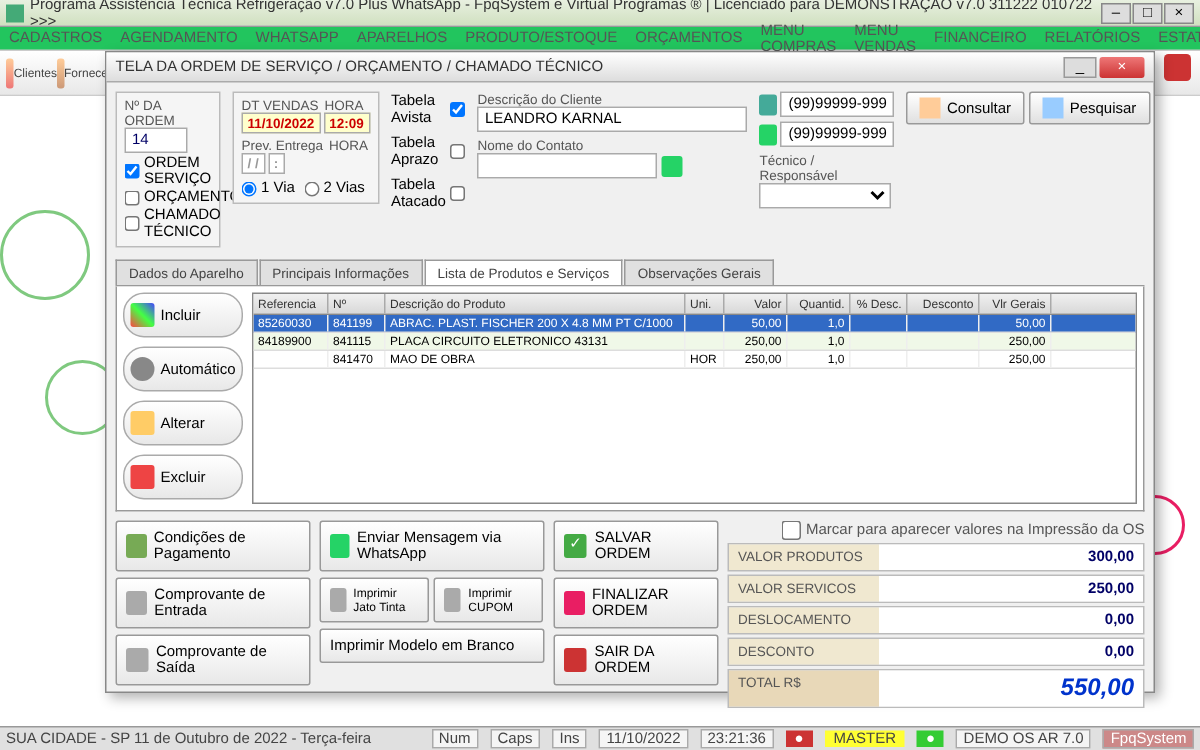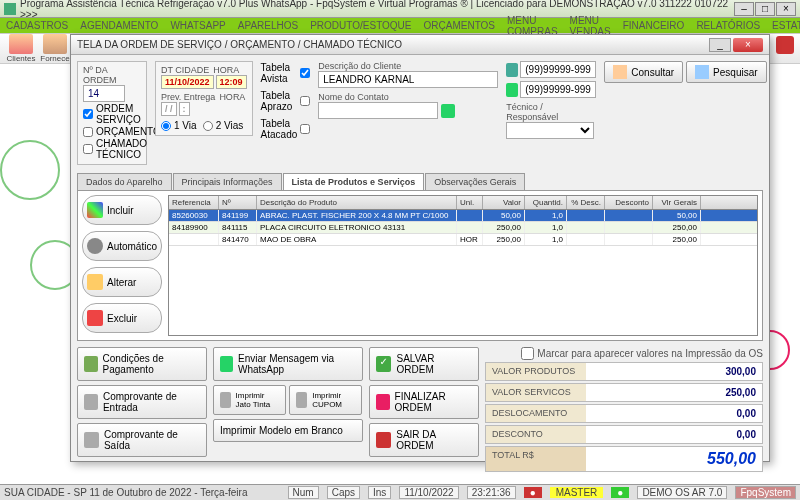--- a/index.html
+++ b/index.html
@@ -6,26 +6,26 @@
 body{background:#fff;width:800px;height:500px;overflow:hidden;position:relative}
 .bg-deco{position:absolute;width:100%;height:100%;z-index:0}
 .circle1{position:absolute;width:60px;height:60px;border:2px solid #7fc97f;border-radius:50%;left:0;top:140px}
 .circle2{position:absolute;width:50px;height:50px;border:2px solid #7fc97f;border-radius:50%;left:30px;top:240px}
 .circle3{position:absolute;width:40px;height:40px;border:2px solid #e91e63;border-radius:50%;right:10px;top:330px}
 .titlebar{background:linear-gradient(#e8f0e0,#d0e0c0);height:18px;display:flex;align-items:center;padding:0 4px;border-bottom:1px solid #999;position:relative;z-index:2}
 .titlebar-icon{width:12px;height:12px;background:#4a7;margin-right:4px}
 .titlebar-text{color:#333;flex:1}
 .titlebar-btns{display:flex;gap:1px}
 .titlebar-btns span{width:20px;height:14px;background:#ddd;border:1px solid #888;text-align:center;line-height:12px}
-.menubar{background:#84cc16;height:16px;display:flex;align-items:center;padding:0 6px;gap:12px;border-bottom:1px solid #ccc;position:relative;z-index:2}
+.menubar{background:#22c55e;height:16px;display:flex;align-items:center;padding:0 6px;gap:12px;border-bottom:1px solid #ccc;position:relative;z-index:2}
 .menubar span{color:#555;cursor:pointer}
 .toolbar{background:linear-gradient(#fff,#e8e8e8);height:30px;display:flex;align-items:center;padding:0 4px;border-bottom:1px solid #ccc;position:relative;z-index:2}
 .tb-icon{width:20px;height:20px;border-radius:2px}
 .tb-label{font-size:8px;color:#444;text-align:center}
-.tb-item{display:flex;flex-direction:column;align-items:center;width:34px}
+.tb-item{display:flex;align-items:center;width:34px}
 .tb-item .tb-icon{width:24px;height:20px}
 .tb-dots{display:flex;gap:3px;margin-left:10px}
 .dot{width:14px;height:14px;border-radius:50%}
 .window{position:absolute;left:70px;top:34px;width:700px;height:428px;background:#f0f0f0;border:1px solid #888;box-shadow:3px 3px 8px rgba(0,0,0,0.3);z-index:10}
 .win-title{background:linear-gradient(#fff,#ddd);height:20px;display:flex;align-items:center;padding:0 6px;border-bottom:1px solid #aaa}
 .win-title-text{flex:1;color:#333;font-size:10px}
 .win-close{width:30px;height:14px;background:linear-gradient(#e77,#c33);color:#fff;text-align:center;border-radius:2px;line-height:13px}
 .win-min{width:22px;height:14px;background:#ddd;border:1px solid #999;text-align:center;margin-right:2px}
 .win-body{padding:6px;height:calc(100% - 20px);display:flex;flex-direction:column}
 .top-row{display:flex;gap:8px;align-items:flex-start;margin-bottom:4px}
@@ -36,21 +36,21 @@
 .chk{display:flex;align-items:center;gap:3px;margin:1px 0}
 .chk input{width:10px;height:10px}
 .radio-row{display:flex;gap:6px;align-items:center}
 .btn{background:linear-gradient(#fff,#e0e0e0);border:1px solid #999;padding:3px 8px;display:flex;align-items:center;gap:4px;cursor:pointer;border-radius:2px;font-size:9px}
 .btn-icon{width:14px;height:14px}
 .input-wide{background:#fff;border:1px solid #aaa;padding:2px 4px;width:180px}
 .input-med{background:#fff;border:1px solid #aaa;padding:2px 4px;width:76px}
 .phone-icon{width:14px;height:14px;background:#4a9;border-radius:2px}
 .tabs{display:flex;border-bottom:1px solid #999;margin-top:4px}
 .tab{padding:3px 8px;background:#e0e0e0;border:1px solid #999;border-bottom:none;margin-right:1px;font-size:9px;color:#444}
-.tab.active{background:#fff;font-weight:bold}
+.tab.active{background:#fff;font-weight:normal}
 .tab-content{background:#fff;border:1px solid #999;border-top:none;flex:1;display:flex;padding:4px;gap:6px;min-height:150px}
 .side-btns{display:flex;flex-direction:column;gap:6px;width:80px}
 .side-btn{background:linear-gradient(#fff,#e8e8e8);border:1px solid #aaa;padding:6px 4px;display:flex;align-items:center;gap:4px;font-size:9px;border-radius:14px}
 .side-btn .ico{width:16px;height:16px;border-radius:2px}
 .grid-area{flex:1;display:flex;flex-direction:column}
 .grid{border:1px solid #888;flex:1;background:#fff;overflow:hidden}
 .grid-head{display:flex;background:linear-gradient(#f0f0f0,#d8d8d8);border-bottom:1px solid #888}
 .gh{padding:2px 3px;border-right:1px solid #aaa;font-size:8px;color:#333}
 .grid-row{display:flex;border-bottom:1px solid #ddd}
 .grid-row.sel{background:#316ac5;color:#fff}
@@ -162,21 +162,21 @@
             <input type="checkbox" style="">
             <span>ORÇAMENTO</span>
           </div>
         <div class="chk">
             <input type="checkbox" style="">
             <span>CHAMADO TÉCNICO</span>
           </div>
       </div>
       <div class="field-group" style="width:110px">
         <div style="display:flex;gap:4px">
-            <span class="field-label">DT CIDADE</span>
+            <span class="field-label">DT VENDAS</span>
             <span class="field-label">HORA</span>
           </div>
         <div style="display:flex;gap:2px">
             <span class="date-box">11/10/2022</span>
             <span class="date-box">12:09</span>
           </div>
         <div style="display:flex;gap:4px;margin-top:3px">
             <span class="field-label">Prev. Entrega</span>
             <span class="field-label">HORA</span>
           </div>

